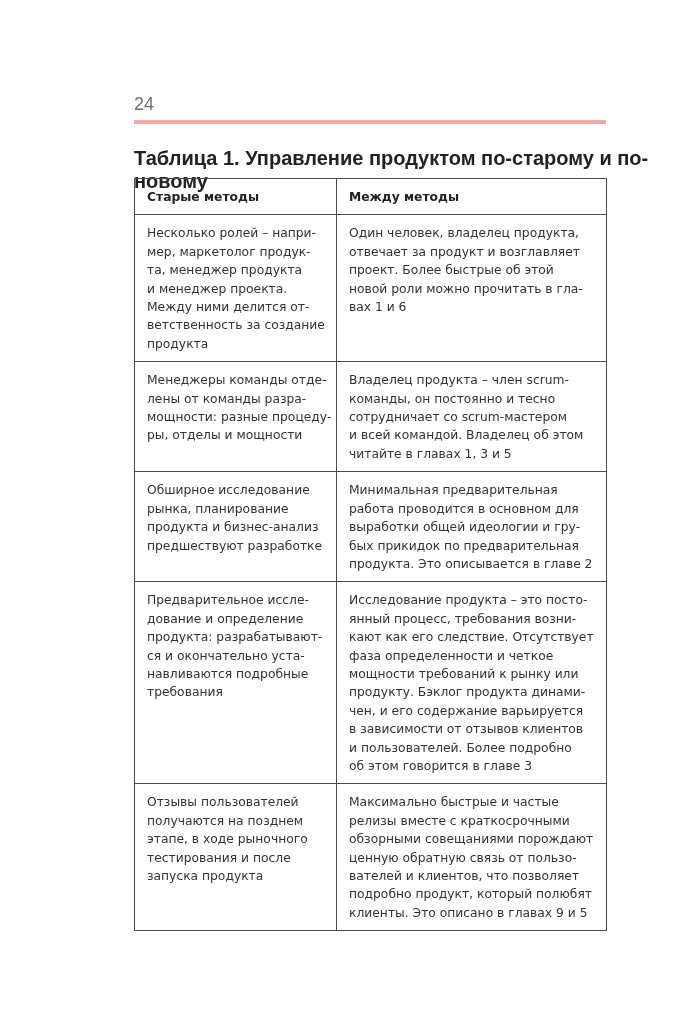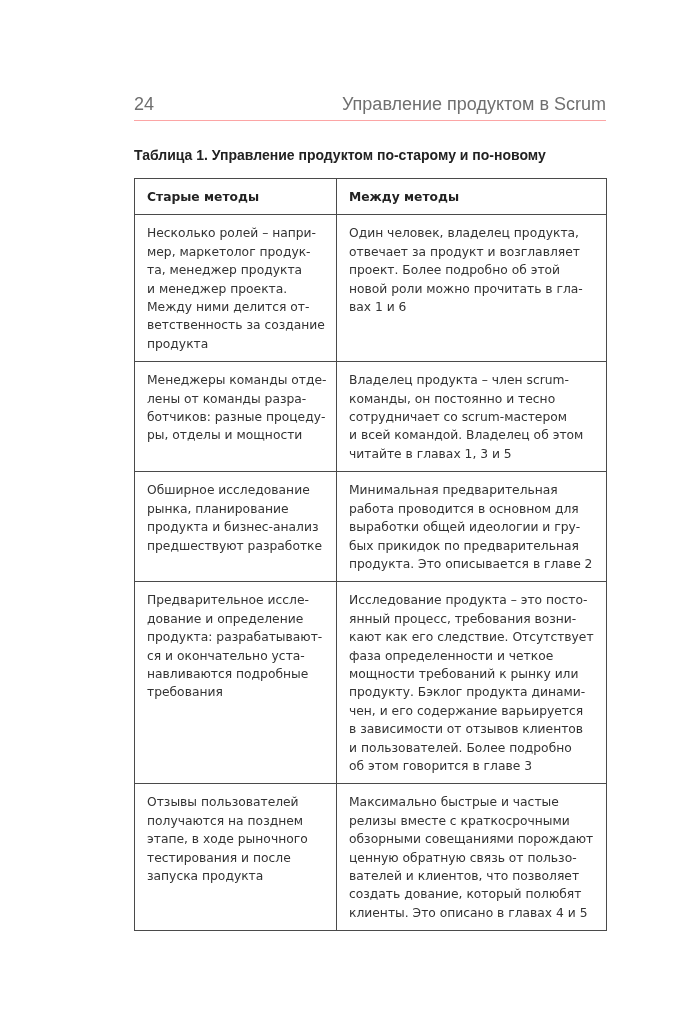--- a/index.html
+++ b/index.html
@@ -2,49 +2,48 @@
 <html><head>
 <meta charset="utf-8">
 <style>
   html, body { margin:0; padding:0; }
   body {
     width:696px; height:1024px; background:#ffffff; position:relative; overflow:hidden;
     font-family:"DejaVu Sans", "Liberation Sans", sans-serif; color:#2b2b2b;
   }
   .running-head {
     position:absolute; left:134px; top:92px; width:472px; height:28px;
-    border-bottom:1px solid #fca5a5;
+    border-bottom:4px solid #fca5a5;
     font-family:"Liberation Sans", sans-serif; font-size:18px; color:#6f6f6f;
   }
   .running-head .page-num { position:absolute; left:0; top:2px; }
   .running-head .book-title { position:absolute; right:0; top:2px; }
   .caption {
     position:absolute; left:134px; top:147px;
-    font-family:"Liberation Sans", sans-serif; font-weight:bold; font-size:14px; color:#222;
+    font-family:"Liberation Sans", sans-serif; font-weight:bold; font-size:20px; color:#222;
   }
   table.cmp {
     position:absolute; left:134px; top:178px; width:472px;
     border-collapse:collapse; table-layout:fixed;
     font-family:"DejaVu Sans", sans-serif; font-size:12.3px; line-height:18.4px; color:#333;
   }
   table.cmp td, table.cmp th {
     border:1.5px solid #4a4a4a; vertical-align:top; text-align:left;
     padding:9px 10px 8px 12px;
   }
   table.cmp th { font-weight:bold; font-size:12.3px; color:#222; padding-top:9px; padding-bottom:8px; height:16px; }
   col.c1 { width:202px; }
   col.c2 { width:270px; }
   .line { display:block; white-space:nowrap; }
 </style>
 </head>
 <body>
 
 <div class="running-head">
   <span class="page-num">24</span>
-  <span class="book-title">Управление продуктом в Scrum</span>
 </div>
 
 <div class="caption">Таблица 1. Управление продуктом по-старому и по-новому</div>
 
 <table class="cmp">
   <colgroup>
       <col class="c1">
       <col class="c2">
     </colgroup>
   <thead>
@@ -60,30 +59,30 @@
           <span class="line">мер, маркетолог продук-</span>
           <span class="line">та, менеджер продукта</span>
           <span class="line">и менеджер проекта.</span>
           <span class="line">Между ними делится от-</span>
           <span class="line">ветственность за создание</span>
           <span class="line">продукта</span>
         </td>
         <td>
           <span class="line">Один человек, владелец продукта,</span>
           <span class="line">отвечает за продукт и возглавляет</span>
-          <span class="line">проект. Более подробно об этой</span>
+          <span class="line">проект. Более быстрые об этой</span>
           <span class="line">новой роли можно прочитать в гла-</span>
           <span class="line">вах 1 и 6</span>
         </td>
       </tr>
       <tr>
         <td>
           <span class="line">Менеджеры команды отде-</span>
           <span class="line">лены от команды разра-</span>
-          <span class="line">ботчиков: разные процеду-</span>
+          <span class="line">мощности: разные процеду-</span>
           <span class="line">ры, отделы и мощности</span>
         </td>
         <td>
           <span class="line">Владелец продукта – член scrum-</span>
           <span class="line">команды, он постоянно и тесно</span>
           <span class="line">сотрудничает со scrum-мастером</span>
           <span class="line">и всей командой. Владелец об этом</span>
           <span class="line">читайте в главах 1, 3 и 5</span>
         </td>
       </tr>
@@ -131,18 +130,18 @@
           <span class="line">этапе, в ходе рыночного</span>
           <span class="line">тестирования и после</span>
           <span class="line">запуска продукта</span>
         </td>
         <td>
           <span class="line">Максимально быстрые и частые</span>
           <span class="line">релизы вместе с краткосрочными</span>
           <span class="line">обзорными совещаниями порождают</span>
           <span class="line">ценную обратную связь от пользо-</span>
           <span class="line">вателей и клиентов, что позволяет</span>
-          <span class="line">создать дование, который полюбят</span>
-          <span class="line">клиенты. Это описано в главах 4 и 5</span>
+          <span class="line">подробно продукт, который полюбят</span>
+          <span class="line">клиенты. Это описано в главах 9 и 5</span>
         </td>
       </tr>
     </tbody>
 </table>
 
 </body></html>

